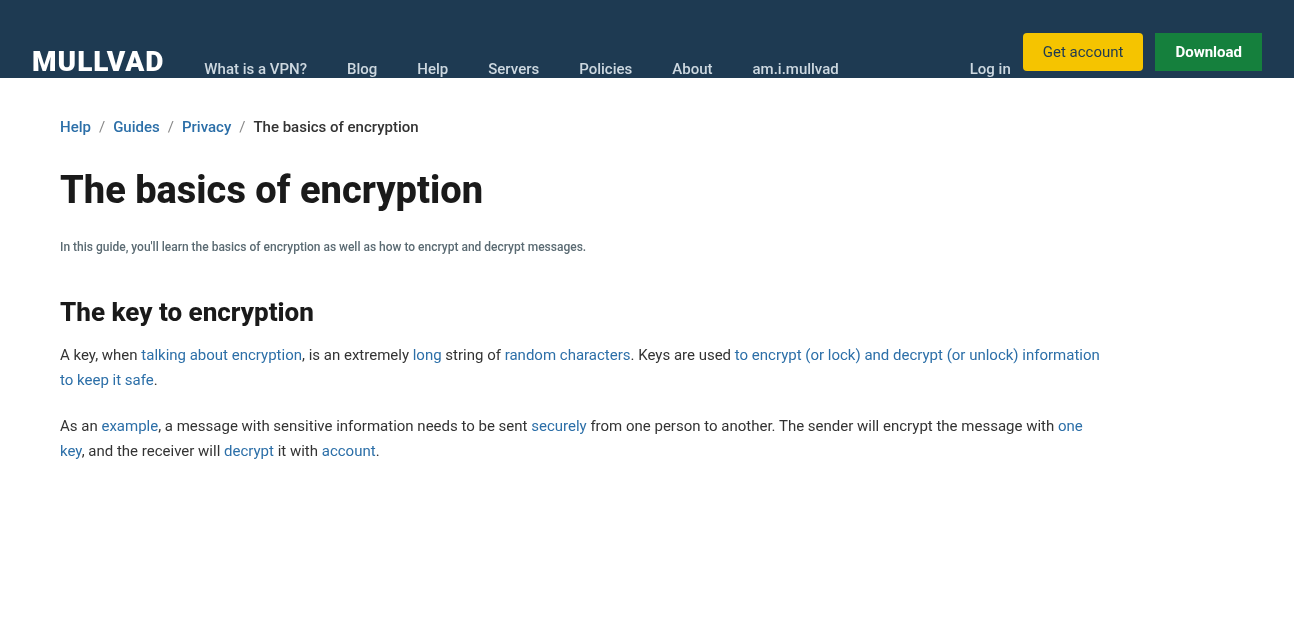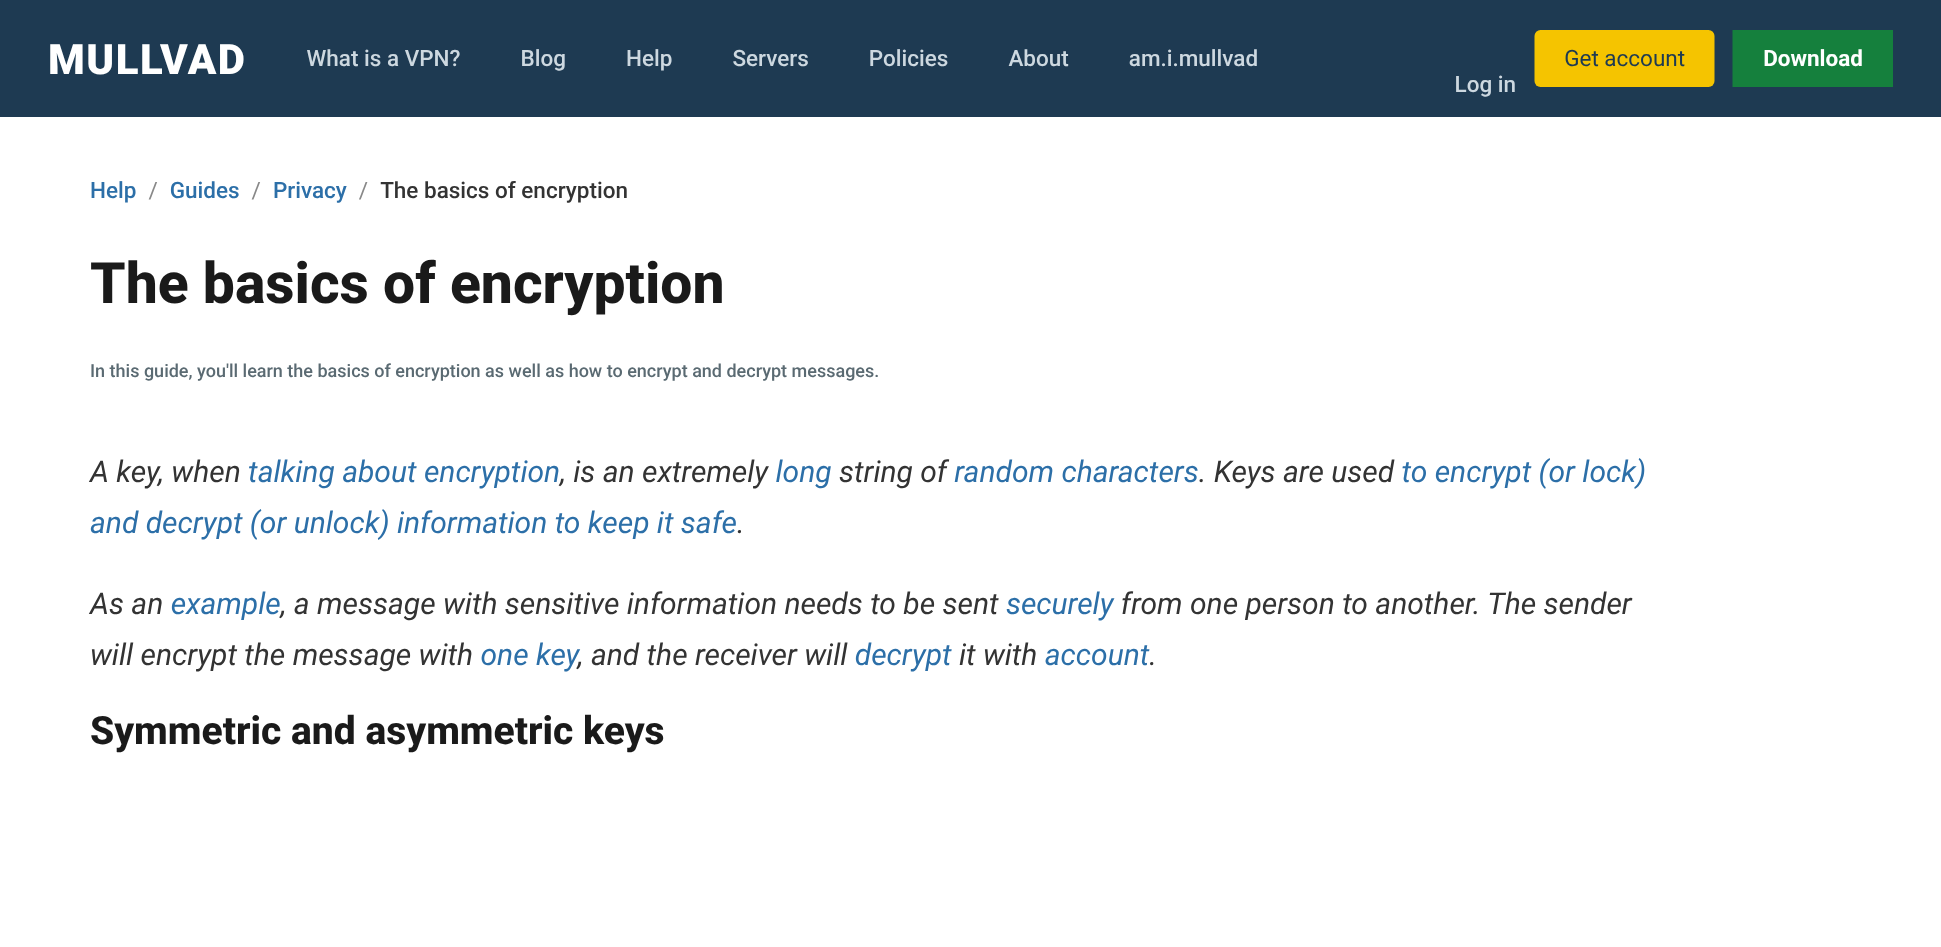--- a/index.html
+++ b/index.html
@@ -11,21 +11,21 @@
     body {
       font-family: -apple-system, BlinkMacSystemFont, 'Segoe UI', Roboto, sans-serif;
       background: #ffffff;
       color: #333;
     }
 
     
     header {
       background-color: #1e3a52;
       display: flex;
-      align-items: center;
+      align-items: flex-end;
       padding: 0 32px;
       height: 78px;
       overflow: hidden;
     }
 
     .logo {
       color: #ffffff;
       font-size: 28px;
       font-weight: 900;
       letter-spacing: 1px;
@@ -142,26 +142,25 @@
     
     .section-heading {
       font-size: 26px;
       font-weight: 800;
       color: #1a1a1a;
       margin-bottom: 16px;
     }
 
     
     .body-para {
-      font-size: 20px;
+      font-size: 15px;
       color: #333;
       line-height: 1.7;
       margin-bottom: 20px;
       max-width: 1040px;
-      font-style: italic;
     }
 
     .body-para a {
       color: #2c6fa8;
       text-decoration: none;
     }
 
     
     .section-heading-2 {
       font-size: 26px;
@@ -200,24 +199,24 @@
     <span class="separator">/</span>
     <a href="#">Privacy</a>
     <span class="separator">/</span>
     <span class="current">The basics of encryption</span>
   </nav>
 
   <h1 class="page-title">The basics of encryption</h1>
 
   <p class="intro-text">In this guide, you'll learn the basics of encryption as well as how to encrypt and decrypt messages.</p>
 
+  <h2 class="section-heading">The key to encryption</h2>
 
   <p class="body-para">
     <span>A key, when </span><a href="#">talking about</a><span> </span><a href="#">encryption</a><span>, is an extremely </span><a href="#">long</a><span> string of </span><a href="#">random characters</a><span>. Keys are used </span><a href="#">to encrypt (or lock) and decrypt (or unlock) information to keep it safe</a><span>.</span>
   </p>
 
   <p class="body-para">
     <span>As an </span><a href="#">example</a><span>, a message with sensitive information needs to be sent </span><a href="#">securely</a><span> from one person to another. The sender will encrypt the message with </span><a href="#">one key</a><span>, and the receiver will </span><a href="#">decrypt</a><span> it with </span><a href="#">account</a><span>.</span>
   </p>
 
-  <h2 class="section-heading-2">Symmetric and asymmetric keys</h2>
 
 </main>
 
 </body></html>

